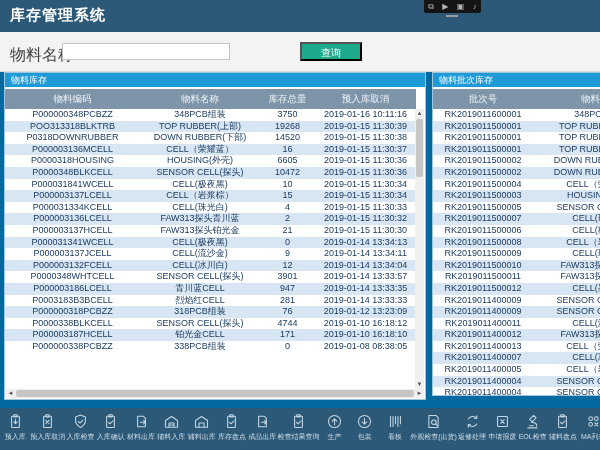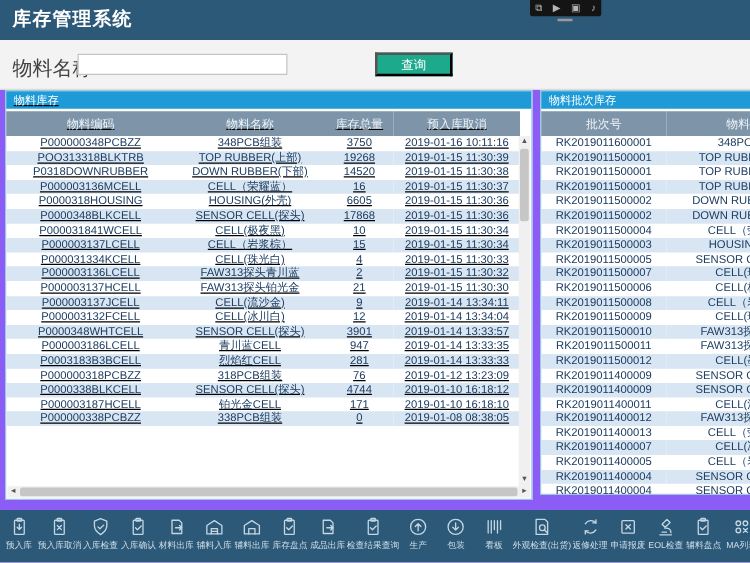--- a/index.html
+++ b/index.html
@@ -1,35 +1,35 @@
 <!DOCTYPE html>
 <html><head>
 <meta charset="utf-8">
 <style>
   html,body{margin:0;padding:0;}
   body{font-family:"Liberation Sans","DejaVu Sans",sans-serif;}
-  .app{position:relative;width:600px;height:450px;background:#8b5cf6;overflow:hidden;}
+  .app{position:relative;width:600px;height:450px;background:#0369a1;overflow:hidden;}
 
   
   .topbar{position:absolute;top:0;left:0;width:600px;height:32px;background:#2c5977;}
   .app-title{position:absolute;left:10px;top:6px;margin:0;color:#fff;font-size:15px;font-weight:bold;letter-spacing:1px;}
   .overlay-box{position:absolute;left:424px;top:0;width:57px;height:13px;background:#141414;display:flex;align-items:center;justify-content:space-around;border-radius:0 0 2px 2px;}
   .overlay-box span{color:#b5b5b5;font-size:8px;line-height:8px;}
   .overlay-dash{position:absolute;left:446px;top:15px;width:12px;height:2px;background:#9a9a9a;}
 
   
   .searchbar{position:absolute;top:32px;left:0;width:600px;height:39px;background:#f3f3f3;border-bottom:1px solid #dcdcdc;}
   .search-label{position:absolute;left:10px;top:13px;font-size:16px;color:#444;}
   .search-input{position:absolute;left:62px;top:11px;width:160px;height:15px;border:1px solid #c4c4c4;background:#fff;font-size:10px;padding:0 3px;}
   .query-btn{position:absolute;left:300px;top:10px;width:62px;height:19px;background:#1da98c;color:#fff;border:1px solid #16907
 6;font-size:10px;line-height:17px;text-align:center;cursor:pointer;padding:0;}
 
   
   .panel{position:absolute;top:72px;background:#fff;border:1px solid #9fc6e0;box-sizing:border-box;}
-  .panel-left{left:4px;width:422px;height:328px;text-decoration:underline;}
+  .panel-left{left:4px;width:422px;height:328px;}
   .panel-right{left:432px;width:236px;height:324px;}
   .panel-title{height:14px;background:#1e9bd7;color:#fff;font-size:9px;line-height:14px;padding-left:6px;}
   .tbl{border-collapse:collapse;table-layout:fixed;margin-top:2px;width:100%;}
   .panel-left .tbl{width:411px;}
   .panel-right .tbl{width:234px;}
   .tbl th{background:#7e95a9;color:#eef3f8;font-size:9.5px;font-weight:normal;height:20px;padding:0;overflow:hidden;white-space:nowrap;}
   .tbl td{font-size:9px;color:#1c3c61;height:11.6px;line-height:11.6px;padding:0;text-align:center;overflow:hidden;white-space:nowrap;}
   .tbl tbody tr:nth-child(even){background:#d8e6f3;}
   .pl-c0{width:135px;} .pl-c1{width:120px;} .pl-c2{width:55px;} .pl-c3{width:101px;}
   .pr-c0{width:100px;} .pr-c1{width:134px;}
@@ -117,21 +117,21 @@
           </tr>
           <tr>
             <td>P0000318HOUSING</td>
             <td>HOUSING(外壳)</td>
             <td>6605</td>
             <td>2019-01-15 11:30:36</td>
           </tr>
           <tr>
             <td>P0000348BLKCELL</td>
             <td>SENSOR CELL(探头)</td>
-            <td>17868</td>
+            <td>10472</td>
             <td>2019-01-15 11:30:36</td>
           </tr>
           <tr>
             <td>P000031841WCELL</td>
             <td>CELL(极夜黑)</td>
             <td>10</td>
             <td>2019-01-15 11:30:34</td>
           </tr>
           <tr>
             <td>P000003137LCELL</td>
@@ -149,20 +149,26 @@
             <td>P000003136LCELL</td>
             <td>FAW313探头青川蓝</td>
             <td>2</td>
             <td>2019-01-15 11:30:32</td>
           </tr>
           <tr>
             <td>P000003137HCELL</td>
             <td>FAW313探头铂光金</td>
             <td>21</td>
             <td>2019-01-15 11:30:30</td>
+          </tr>
+          <tr>
+            <td>P000031341WCELL</td>
+            <td>CELL(极夜黑)</td>
+            <td>0</td>
+            <td>2019-01-14 13:34:13</td>
           </tr>
           <tr>
             <td>P000003137JCELL</td>
             <td>CELL(流沙金)</td>
             <td>9</td>
             <td>2019-01-14 13:34:11</td>
           </tr>
           <tr>
             <td>P000003132FCELL</td>
             <td>CELL(冰川白)</td>

